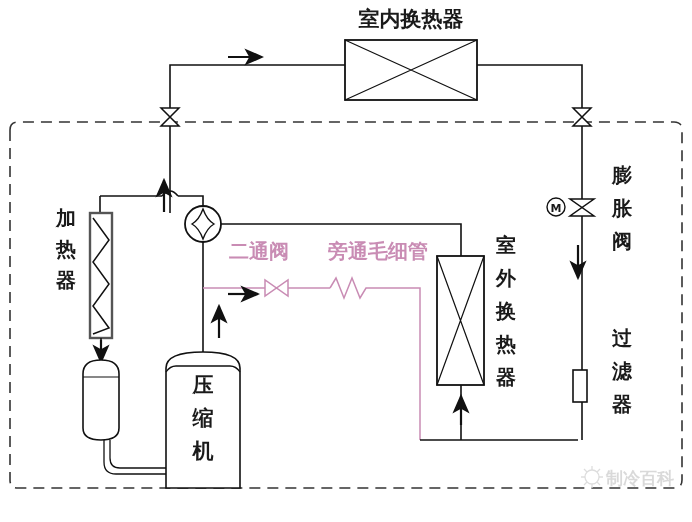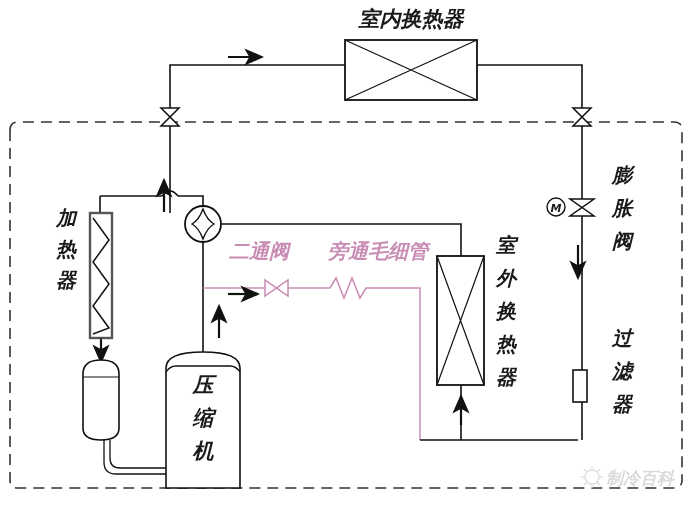--- a/index.html
+++ b/index.html
@@ -1,18 +1,18 @@
 <!DOCTYPE html>
 <html><head>
 <meta charset="utf-8">
 <style>
   html,body{margin:0;padding:0;background:#ffffff;}
   body{width:692px;height:522px;overflow:hidden;
        font-family:"Liberation Sans","DejaVu Sans",sans-serif;}
-  #stage{position:relative;width:675px;height:522px;background:#fff;font-style:italic;}
+  #stage{position:relative;width:675px;height:522px;background:#fff;}
   svg#diagram{position:absolute;left:0;top:0;width:692px;height:522px;display:block;}
   .lbl{font-family:"DejaVu Sans","Liberation Sans",sans-serif;font-weight:700;fill:#1a1a1a;}
   .lbl-pink{font-family:"DejaVu Sans","Liberation Sans",sans-serif;font-weight:700;fill:#c98cb4;}
   .wm{font-family:"DejaVu Sans","Liberation Sans",sans-serif;font-weight:700;fill:#d8d8d8;}
 </style>
 </head>
 <body>
 
 <div id="stage">
 

